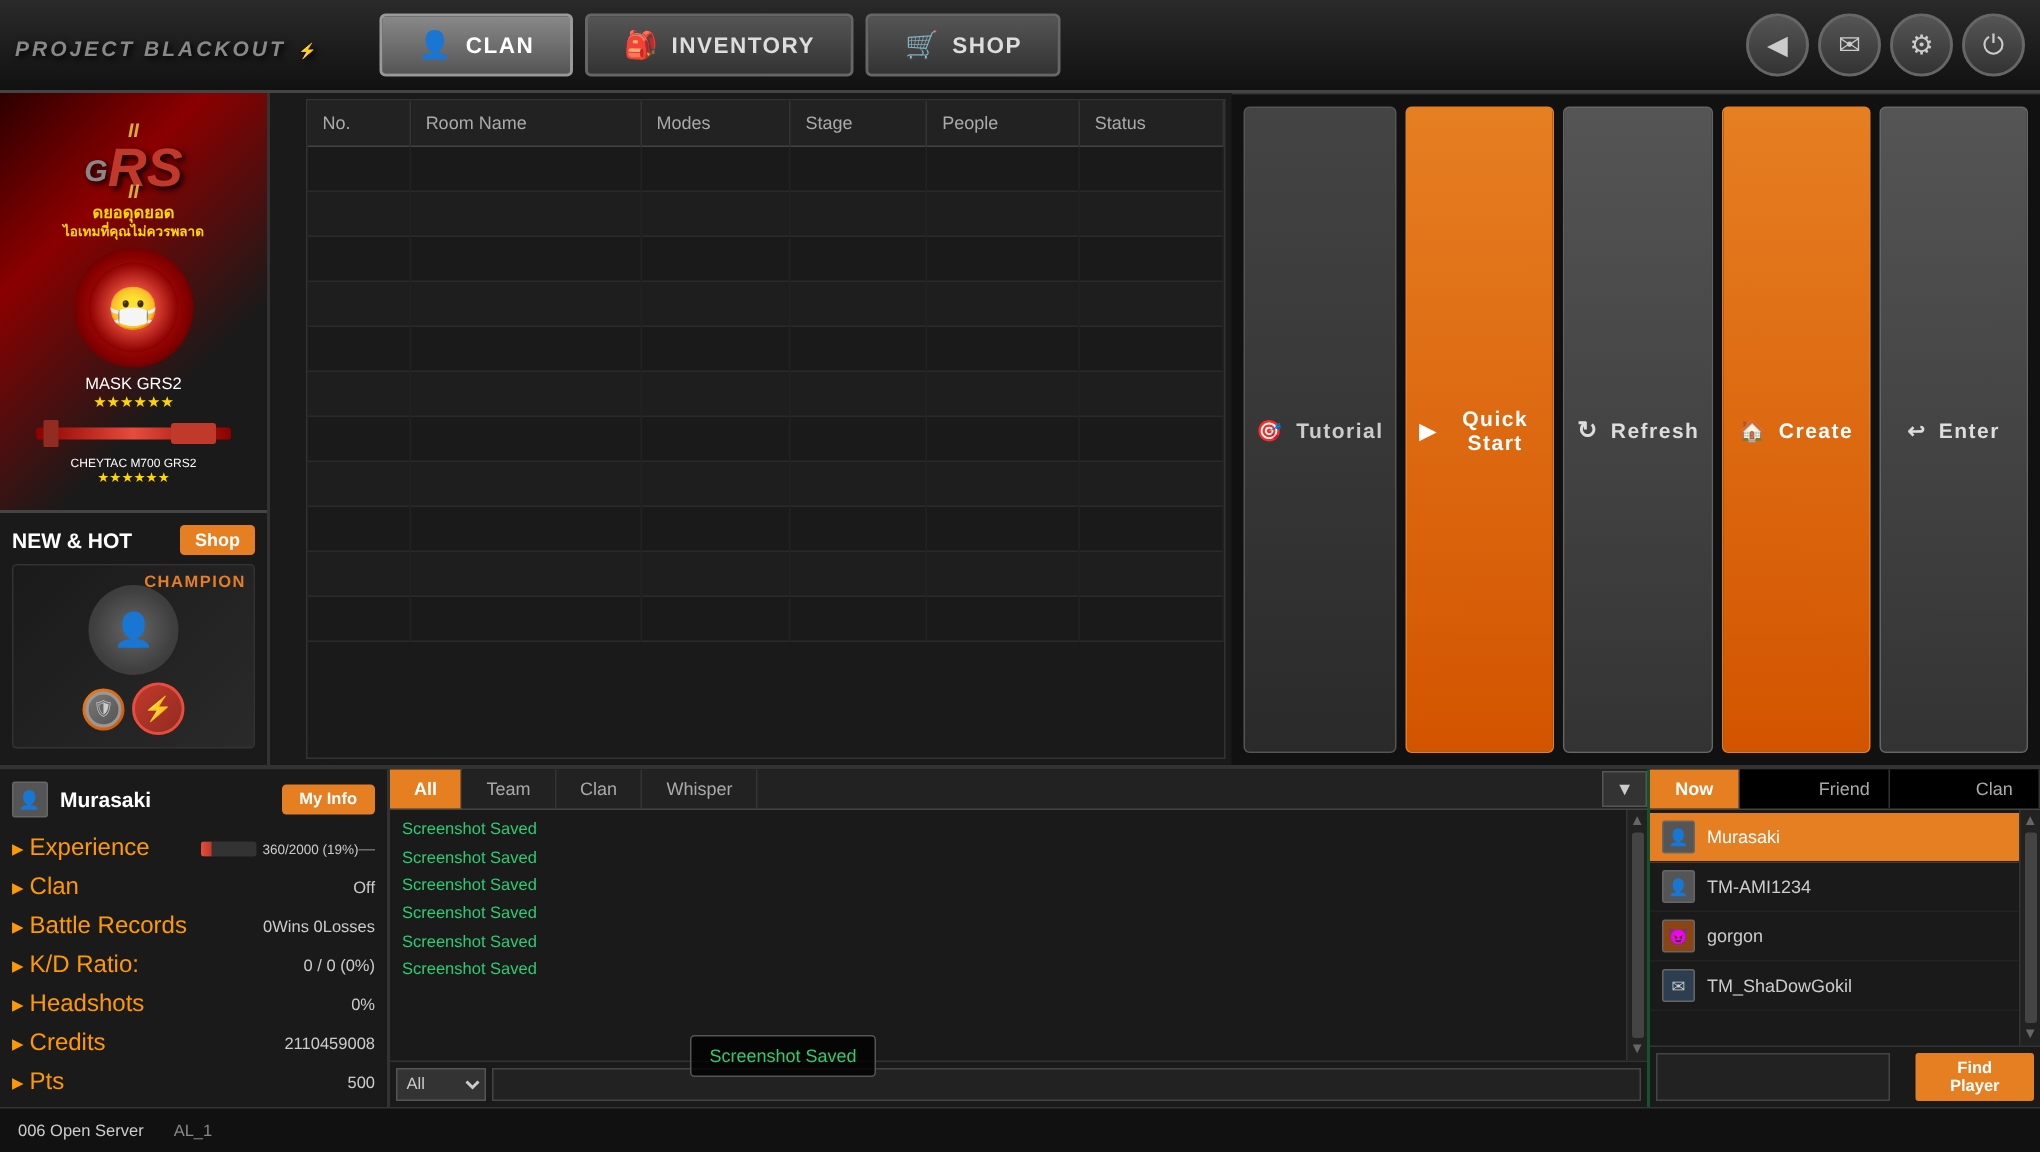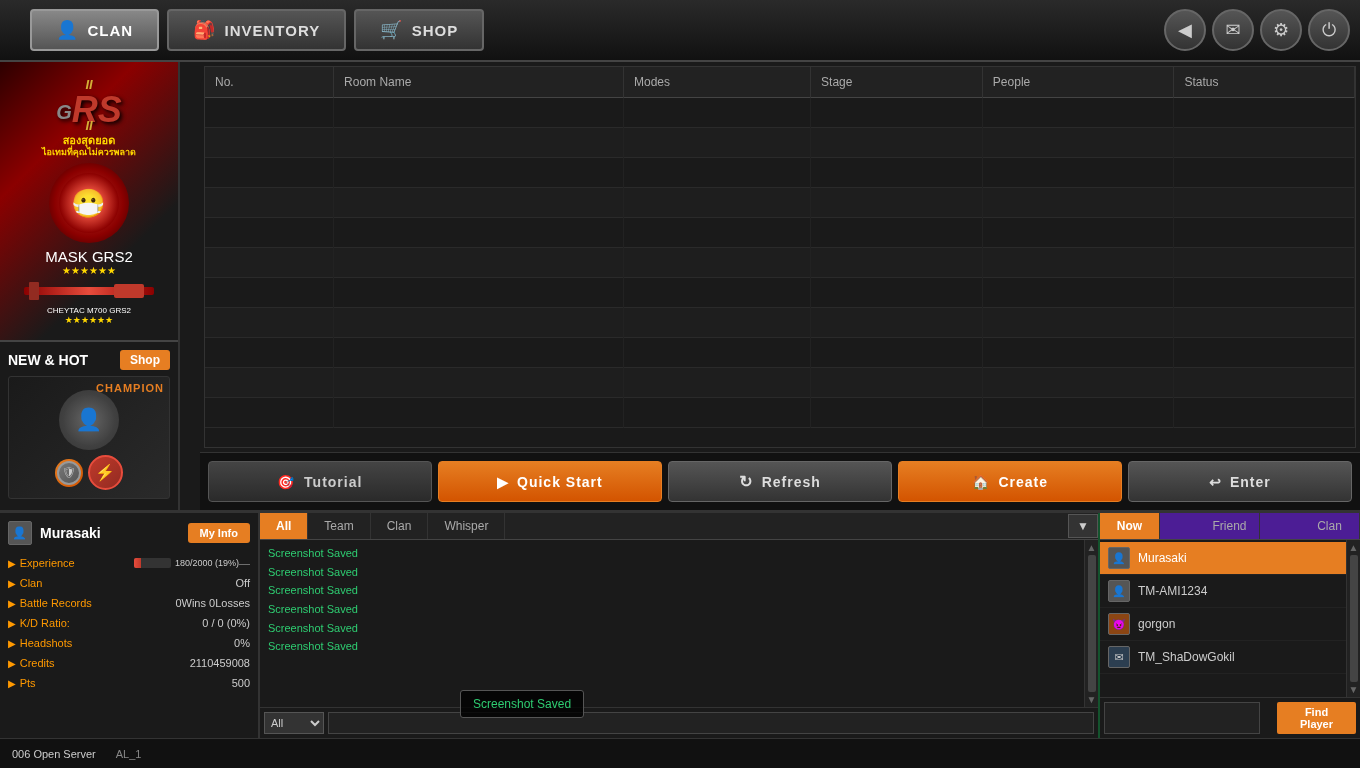--- a/index.html
+++ b/index.html
@@ -231,21 +231,21 @@
       display: flex;
       align-items: center;
       justify-content: center;
       font-size: 16px;
     }
 
     
     #room-area {
       flex: 1;
       display: flex;
-      flex-direction: column;
+      flex-direction: row;
       background: #1a1a1a;
       border-radius: 28px;
     }
     #room-table-container {
       flex: 1;
       overflow: hidden;
       border: 1px solid #333;
       margin: 4px;
     }
     #room-table {
@@ -367,21 +367,21 @@
     }
     .stat-row {
       display: flex;
       align-items: center;
       font-size: 11px;
       padding: 2px 0;
     }
     .stat-label {
       color: #f90;
       width: 110px;
-      font-size: 11px;
+      font-size: 16px;
     }
     .stat-value {
       color: #ccc;
       flex: 1;
       text-align: right;
       font-size: 11px;
     }
     .stat-arrow {
       color: #f90;
       margin-right: 4px;
@@ -481,21 +481,21 @@
     
     #online-panel {
       width: 260px;
       min-width: 260px;
       background: #1a1a1a;
       display: flex;
       flex-direction: column;
     }
     #online-tabs {
       display: flex;
-      background: #4c1d95;
+      background: #000000;
       border-bottom: 1px solid #444;
       gap: 40px;
     }
     .online-tab {
       flex: 1;
       padding: 6px 8px;
       font-size: 12px;
       color: #aaa;
       cursor: pointer;
       text-align: center;
@@ -629,20 +629,24 @@
     }
     #online-list-wrapper {
       display: flex;
       flex: 1;
     }
   </style>
 </head>
 <body>
 
 <div id="top-bar">
+  <div id="logo">
+    <span>PROJECT BLACKOUT</span>
+    <span style="font-size:10px; color:#888; font-style:normal;">⚡</span>
+  </div>
   <div class="nav-tabs">
     <div class="nav-tab active">
       <span class="nav-tab-icon">👤</span>
       <span>CLAN</span>
     </div>
     <div class="nav-tab">
       <span class="nav-tab-icon">🎒</span>
       <span>INVENTORY</span>
     </div>
     <div class="nav-tab">
@@ -660,27 +664,27 @@
 
 <div id="main-content">
 
   <div id="top-section">
 
     <div id="left-banner">
       <div id="banner-ad">
         <div style="color:#d4af37; font-size:13px; font-weight:bold; font-style:italic;">II</div>
         <div id="banner-grs"><span>G</span>RS</div>
         <div style="color:#d4af37; font-size:13px; font-weight:bold; font-style:italic; margin-top:-10px;">II</div>
-        <div id="banner-title-th">สองสุดยอด</div>
+        <div id="banner-title-th">ดยอดุดยอด</div>
         <div id="banner-title-th" style="color:#ffd700; font-size:9px; text-align:center;">ไอเทมที่คุณไม่ควรพลาด</div>
         <div id="mask-img">
           <div style="width:60px; height:60px; border-radius:50%; background: radial-gradient(circle, #e74c3c 30%, #8b0000 70%, #2d0000 100%); display:flex; align-items:center; justify-content:center; font-size:28px;">😷</div>
         </div>
         <div id="banner-stars">
-          <div style="color:#fff; font-size:15px;">MASK GRS2</div>
+          <div style="color:#fff; font-size:11px;">MASK GRS2</div>
           <div style="color:#ffd700; font-size:10px;">★★★★★★</div>
         </div>
 
         <div style="width:130px; height:22px; position:relative; margin:4px 0;">
           <div style="width:100%; height:8px; background:linear-gradient(90deg,#8b0000,#e74c3c,#8b0000); border-radius:2px; position:absolute; top:7px;"></div>
           <div style="width:30px; height:14px; background:#c0392b; position:absolute; right:10px; top:4px; border-radius:2px;"></div>
           <div style="width:10px; height:18px; background:#922b21; position:absolute; left:5px; top:2px; border-radius:1px;"></div>
         </div>
         <div style="color:#fff; font-size:8px; text-align:center;">CHEYTAC M700 GRS2</div>
         <div style="color:#ffd700; font-size:9px;">★★★★★★</div>
@@ -847,21 +851,21 @@
         <div id="player-name">Murasaki</div>
         <button id="my-info-btn">My Info</button>
       </div>
 
       <div class="stat-row">
         <span class="stat-arrow">▶</span>
         <span class="stat-label">Experience</span>
         <div id="exp-bar-container">
           <div id="exp-bar"></div>
         </div>
-        <span id="exp-text">180/2000 (19%)</span>
+        <span id="exp-text">360/2000 (19%)</span>
         <span id="exp-minus">—</span>
       </div>
 
       <div class="stat-row">
         <span class="stat-arrow">▶</span>
         <span class="stat-label">Clan</span>
         <span class="stat-value">Off</span>
       </div>
 
       <div class="stat-row">

